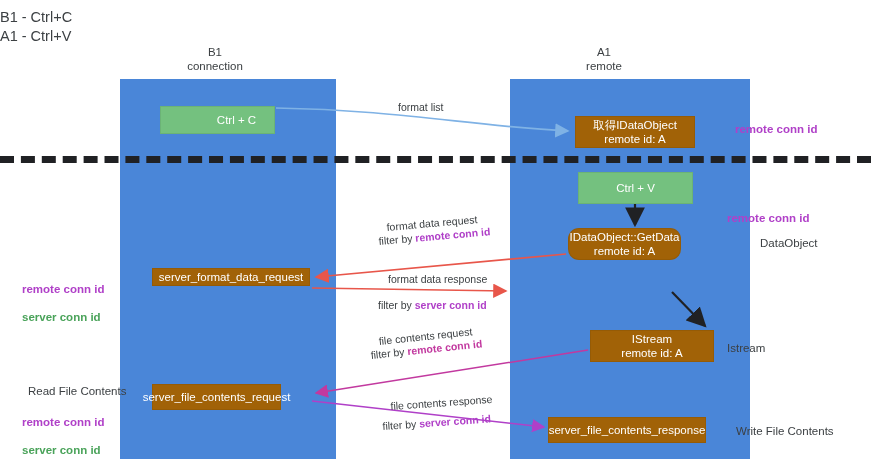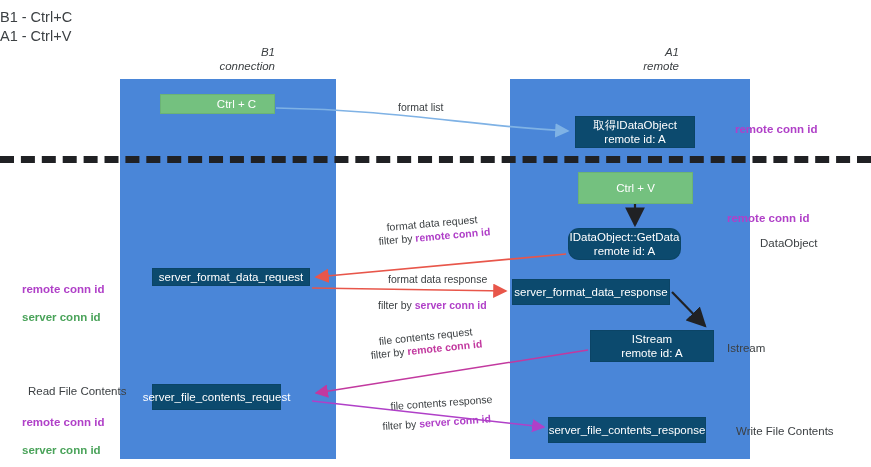--- a/index.html
+++ b/index.html
@@ -14,22 +14,22 @@
 
   
   #title{
     position:absolute;left:0;top:8px;width:871px;
     text-align:left;color:#3c4043;
     font-size:14.5px;line-height:19px;white-space:pre-line;
   }
 
   
   .col-head{
-    position:absolute;text-align:right;color:#3c4043;
-    font-size:11.5px;line-height:13.5px;white-space:pre-line;font-style:italic;
+    position:absolute;text-align:center;color:#3c4043;
+    font-size:11.5px;line-height:13.5px;white-space:pre-line;
   }
   #head-b1{left:155px;top:46px;width:120px;}
   #head-a1{left:529px;top:46px;width:150px;}
 
   
   .lane{position:absolute;background:#4a86d8;}
   #lane-b1{left:120px;top:79px;width:216px;height:380px;}
   #lane-a1{left:510px;top:79px;width:240px;height:380px;}
 
   
@@ -41,23 +41,23 @@
   
   .node{
     position:absolute;box-sizing:border-box;
     display:flex;flex-direction:column;
     align-items:center;justify-content:center;
     color:#ffffff;font-size:11.5px;line-height:14px;
     text-align:center;white-space:pre-line;
     border:1px solid rgba(0,0,0,.07);
   }
   .green{background:#74c17f;}
-  .orange{background:#0c4a6e;}
-
-  #n-ctrlc{left:160px;top:94px;width:115px;height:20px;padding-left:38px;}
+  .orange{background:#a16207;}
+
+  #n-ctrlc{left:160px;top:106px;width:115px;height:28px;padding-left:38px;}
   #n-idataobject{left:575px;top:116px;width:120px;height:32px;}
   #n-ctrlv{left:578px;top:172px;width:115px;height:32px;}
   #n-getdata{left:568px;top:228px;width:113px;height:32px;border-radius:11px;}
   #n-sfdreq{left:152px;top:268px;width:158px;height:18px;}
   #n-sfdresp{left:512px;top:279px;width:158px;height:26px;}
   #n-istream{left:590px;top:330px;width:124px;height:32px;}
   #n-sfcreq{left:152px;top:384px;width:129px;height:26px;}
   #n-sfcresp{left:548px;top:417px;width:158px;height:26px;}
 
   
@@ -151,21 +151,20 @@
 
   <div id="divider"></div>
 
   <div class="node green" id="n-ctrlc">Ctrl + C</div>
   <div class="node orange" id="n-idataobject">取得IDataObject
 remote id: A</div>
   <div class="node green" id="n-ctrlv">Ctrl + V</div>
   <div class="node orange" id="n-getdata">IDataObject::GetData
 remote id: A</div>
   <div class="node orange" id="n-sfdreq">server_format_data_request</div>
-  <div class="node orange" id="n-sfdresp">server_format_data_response</div>
   <div class="node orange" id="n-istream">IStream
 remote id: A</div>
   <div class="node orange" id="n-sfcreq">server_file_contents_request</div>
   <div class="node orange" id="n-sfcresp">server_file_contents_response</div>
 
   <div class="side purple" id="s-remote1">remote conn id</div>
   <div class="side purple" id="s-remote2">remote conn id</div>
   <div class="side dark" id="s-dataobject">DataObject</div>
   <div class="side dark" id="s-istream">Istream</div>
   <div class="side dark" id="s-writefile">Write File Contents</div>

